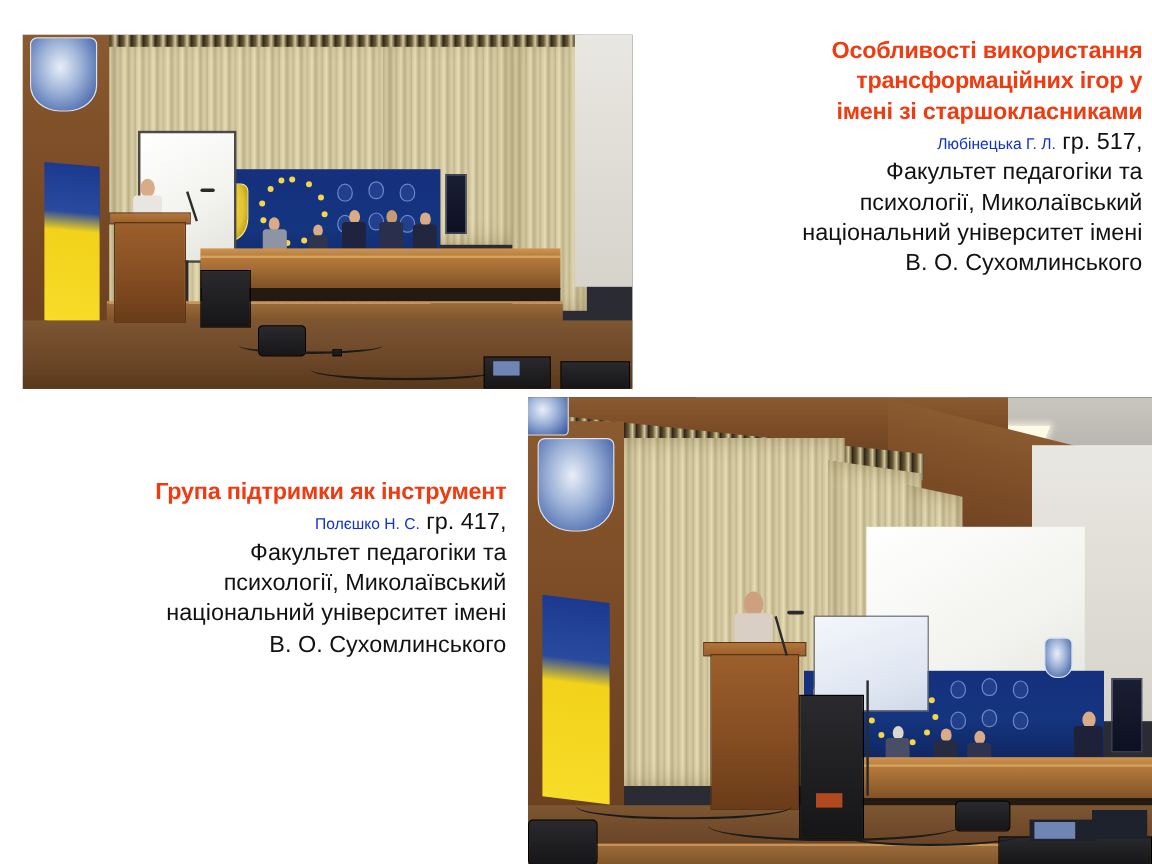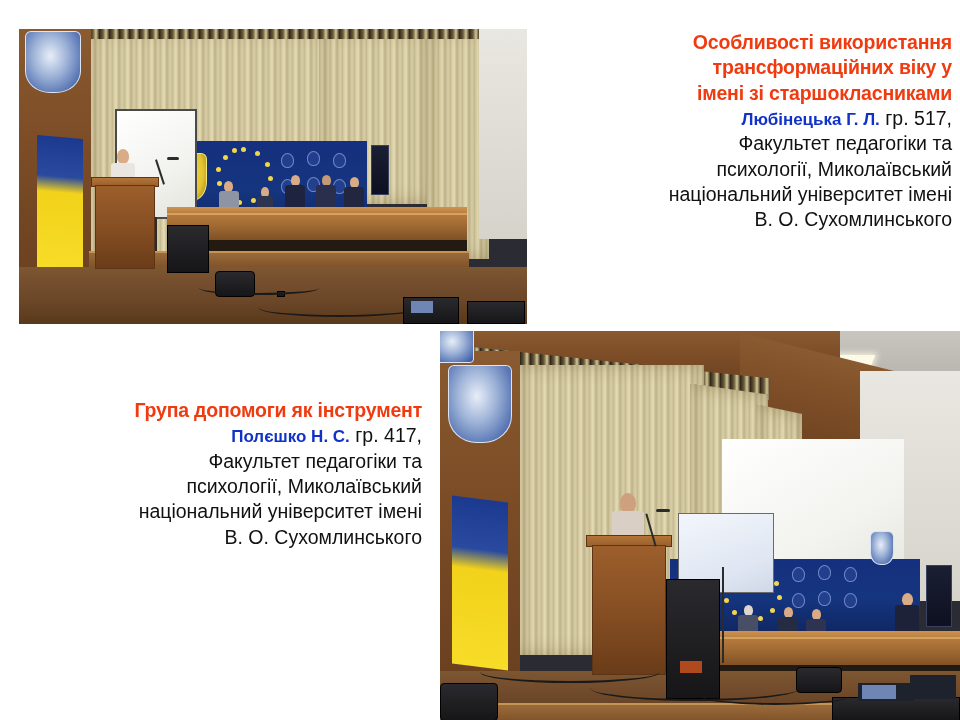--- a/index.html
+++ b/index.html
@@ -25,22 +25,22 @@
   }
   .textblock .ln { display: block; white-space: nowrap; text-align: right; }
   .ttl {
     color: #F03A10;
     font-weight: bold;
     font-size: 19.5px;
     letter-spacing: -0.2px;
   }
   .nm {
     color: #1032C8;
-    font-weight: bold;
-    font-size: 17px;
+    font-weight: normal;
+    font-size: 13px;
   }
   .aff {
     color: #111111;
     font-weight: normal;
     font-size: 19.5px;
   }
 
   #text-top-right { left: 532px; top: 30px; width: 420px; }
   #text-bottom-left { left: 2px; top: 398px; width: 420px; }
 
@@ -276,31 +276,31 @@
       <div class="cable" style="left:240px;top:270px;width:160px;height:18px;"></div>
 
       <div class="speaker-box" style="left:384px;top:268px;width:56px;height:27px;"></div>
       <div class="laptop-screen" style="left:392px;top:272px;width:22px;height:12px;"></div>
       <div class="speaker-box" style="left:448px;top:272px;width:58px;height:23px;"></div>
     </div>
   </div>
 
   <div class="textblock" id="text-top-right">
     <span class="ln ttl">Особливості використання</span>
-    <span class="ln ttl">трансформаційних віку у</span>
+    <span class="ln ttl">трансформаційних ігор у</span>
     <span class="ln ttl">імені зі старшокласниками</span>
     <span class="ln"><span class="nm">Любінецька Г. Л.</span><span class="aff"> гр. 517,</span></span>
     <span class="ln aff">Факультет педагогіки та</span>
     <span class="ln aff">психології, Миколаївський</span>
     <span class="ln aff">національний університет імені</span>
     <span class="ln aff">В. О. Сухомлинського</span>
   </div>
 
   <div class="textblock" id="text-bottom-left">
-    <span class="ln ttl">Група допомоги як інструмент</span>
+    <span class="ln ttl">Група підтримки як інструмент</span>
     <span class="ln"><span class="nm">Полєшко Н. С.</span><span class="aff"> гр. 417,</span></span>
     <span class="ln aff">Факультет педагогіки та</span>
     <span class="ln aff">психології, Миколаївський</span>
     <span class="ln aff">національний університет імені</span>
     <span class="ln aff">В. О. Сухомлинського</span>
   </div>
 
   <div class="photo" id="photo-bottom">
     <div class="pscene">
 

